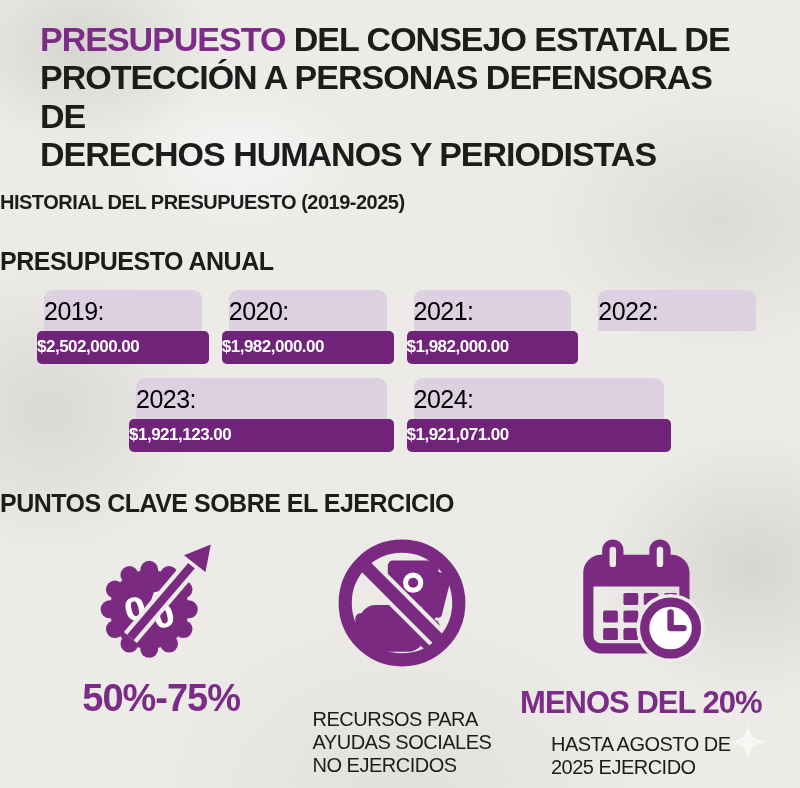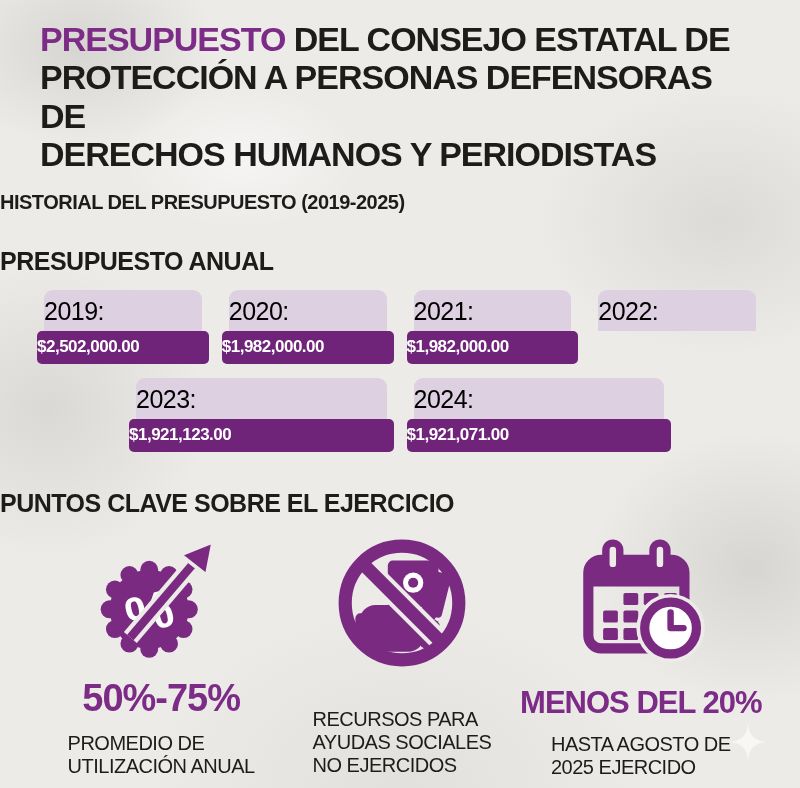--- a/index.html
+++ b/index.html
@@ -134,22 +134,20 @@
             <circle cx="81" cy="45.6" r="9.5"></circle>
               <circle cx="96.4" cy="61" r="9.5"></circle>
           </g>
           <text x="60" y="85" fill="#ffffff" font-size="56" font-weight="bold" font-family="Liberation Sans, DejaVu Sans, sans-serif" text-anchor="middle" dominant-baseline="central" transform="rotate(-14 60 85)">%</text>
           <path d="M40 112 L108 32" stroke="#ecebe8" stroke-width="18" fill="none"></path>
           <path d="M40 112 L108 32" stroke="#7b2a82" stroke-width="9" fill="none"></path>
           <path d="M128 10 L121 46 L93 24 Z" fill="#7b2a82" stroke="#ecebe8" stroke-width="4"></path>
         </svg>
       </div>
       <div class="kp-stat">50%-75%</div>
-      <div class="kp-label">PROMEDIO DE
-UTILIZACIÓN ANUAL</div>
     </div>
 
     <div class="kp kp-2">
       <div class="kp-icon">
         <svg width="142" height="142" viewBox="0 0 140 140" xmlns="http://www.w3.org/2000/svg">
           <g fill="#7b2a82">
             <rect x="98" y="40" width="16" height="44" rx="4" transform="rotate(14 106 62)"></rect>
             <rect x="56" y="28" width="50" height="46" rx="5"></rect>
             <rect x="24" y="80" width="14" height="32" rx="5"></rect>
             <rect x="28" y="72" width="64" height="46" rx="16"></rect>

